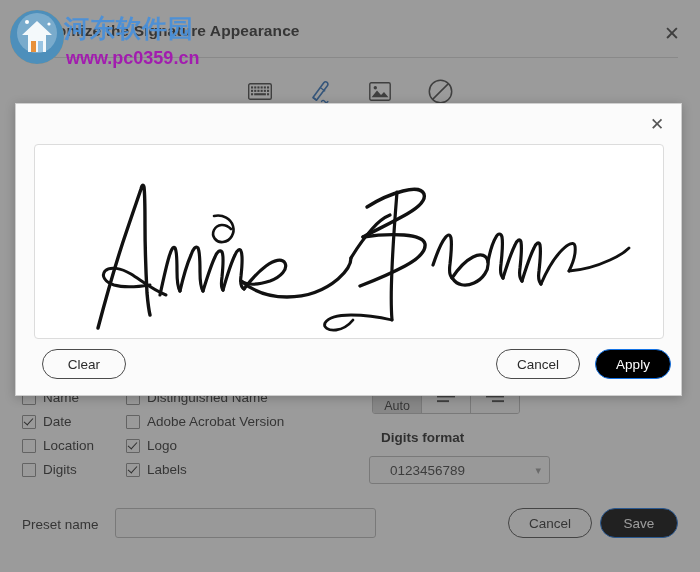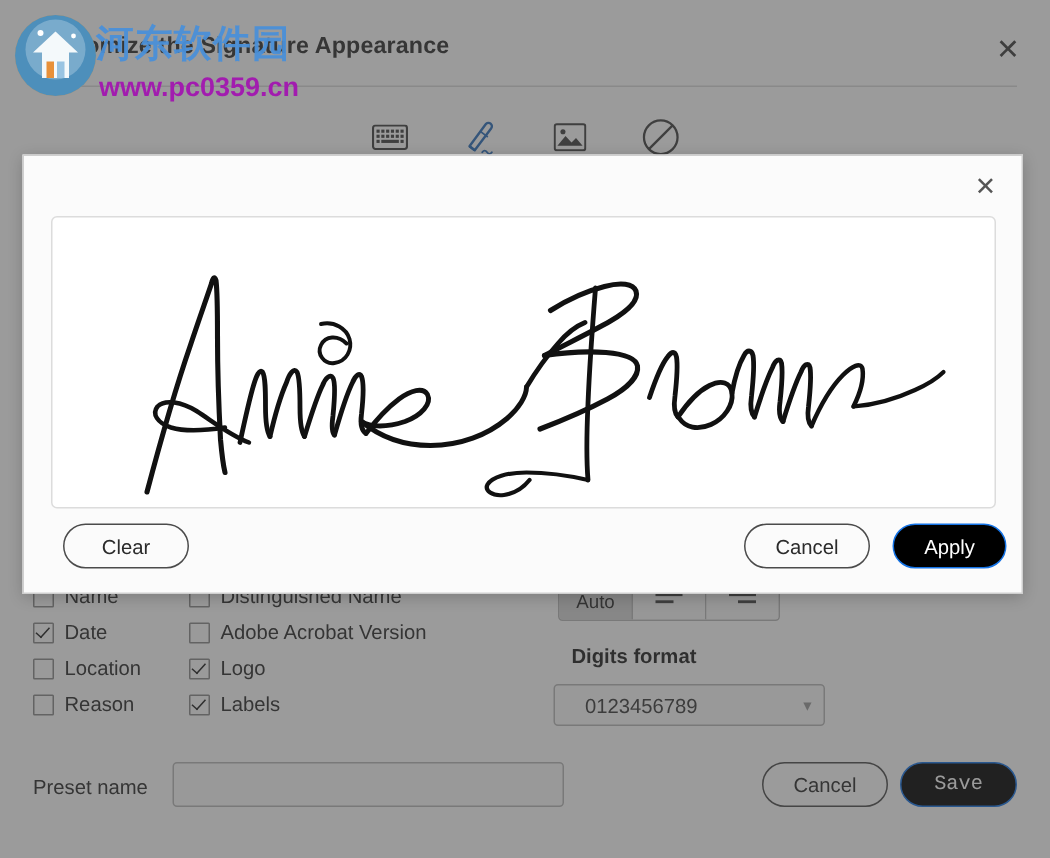--- a/index.html
+++ b/index.html
@@ -126,21 +126,21 @@
     display: flex;
     align-items: center;
     justify-content: center;
     border-right: 1px solid #b9b9b9;
     font-size: 12.5px;
     color: #2b2b2b;
     background: #f7f7f7;
     cursor: pointer;
   }
   .align-seg:last-child { border-right: none; }
-  .align-seg.selected { background: #d6d6d6; }
+  .align-seg.selected { background: #d6d6d6; align-items: flex-end; }
   #digits-label {
     position: absolute;
     left: 381px; top: 50px;
     font-size: 13.5px;
     font-weight: bold;
     color: #1f1f1f;
   }
   #digits-select {
     position: absolute;
     left: 369px; top: 76px;
@@ -212,21 +212,21 @@
     color: #ffffff;
   }
   #footer-cancel {
     position: absolute;
     left: 508px; top: -4px;
     width: 84px; height: 30px;
   }
   #footer-save {
     position: absolute;
     left: 600px; top: -4px;
-    width: 78px; height: 30px; font-family: Liberation Mono, monospace;
+    width: 78px; height: 30px;
   }
 
   
   #overlay {
     position: absolute;
     inset: 0;
     background: rgba(64,64,64,0.52);
     z-index: 10;
   }
 
@@ -418,21 +418,21 @@
         <span class="cb-box"></span>
         <span>Location</span>
       </div>
       <div class="cb-item">
         <span class="cb-box checked"></span>
         <span>Logo</span>
       </div>
 
       <div class="cb-item">
         <span class="cb-box"></span>
-        <span>Reason</span>
+        <span>Digits</span>
       </div>
       <div class="cb-item">
         <span class="cb-box checked"></span>
         <span>Labels</span>
       </div>
     </div>
 
     <div id="align-group">
       <div class="align-seg selected">
         <span>Auto</span>

